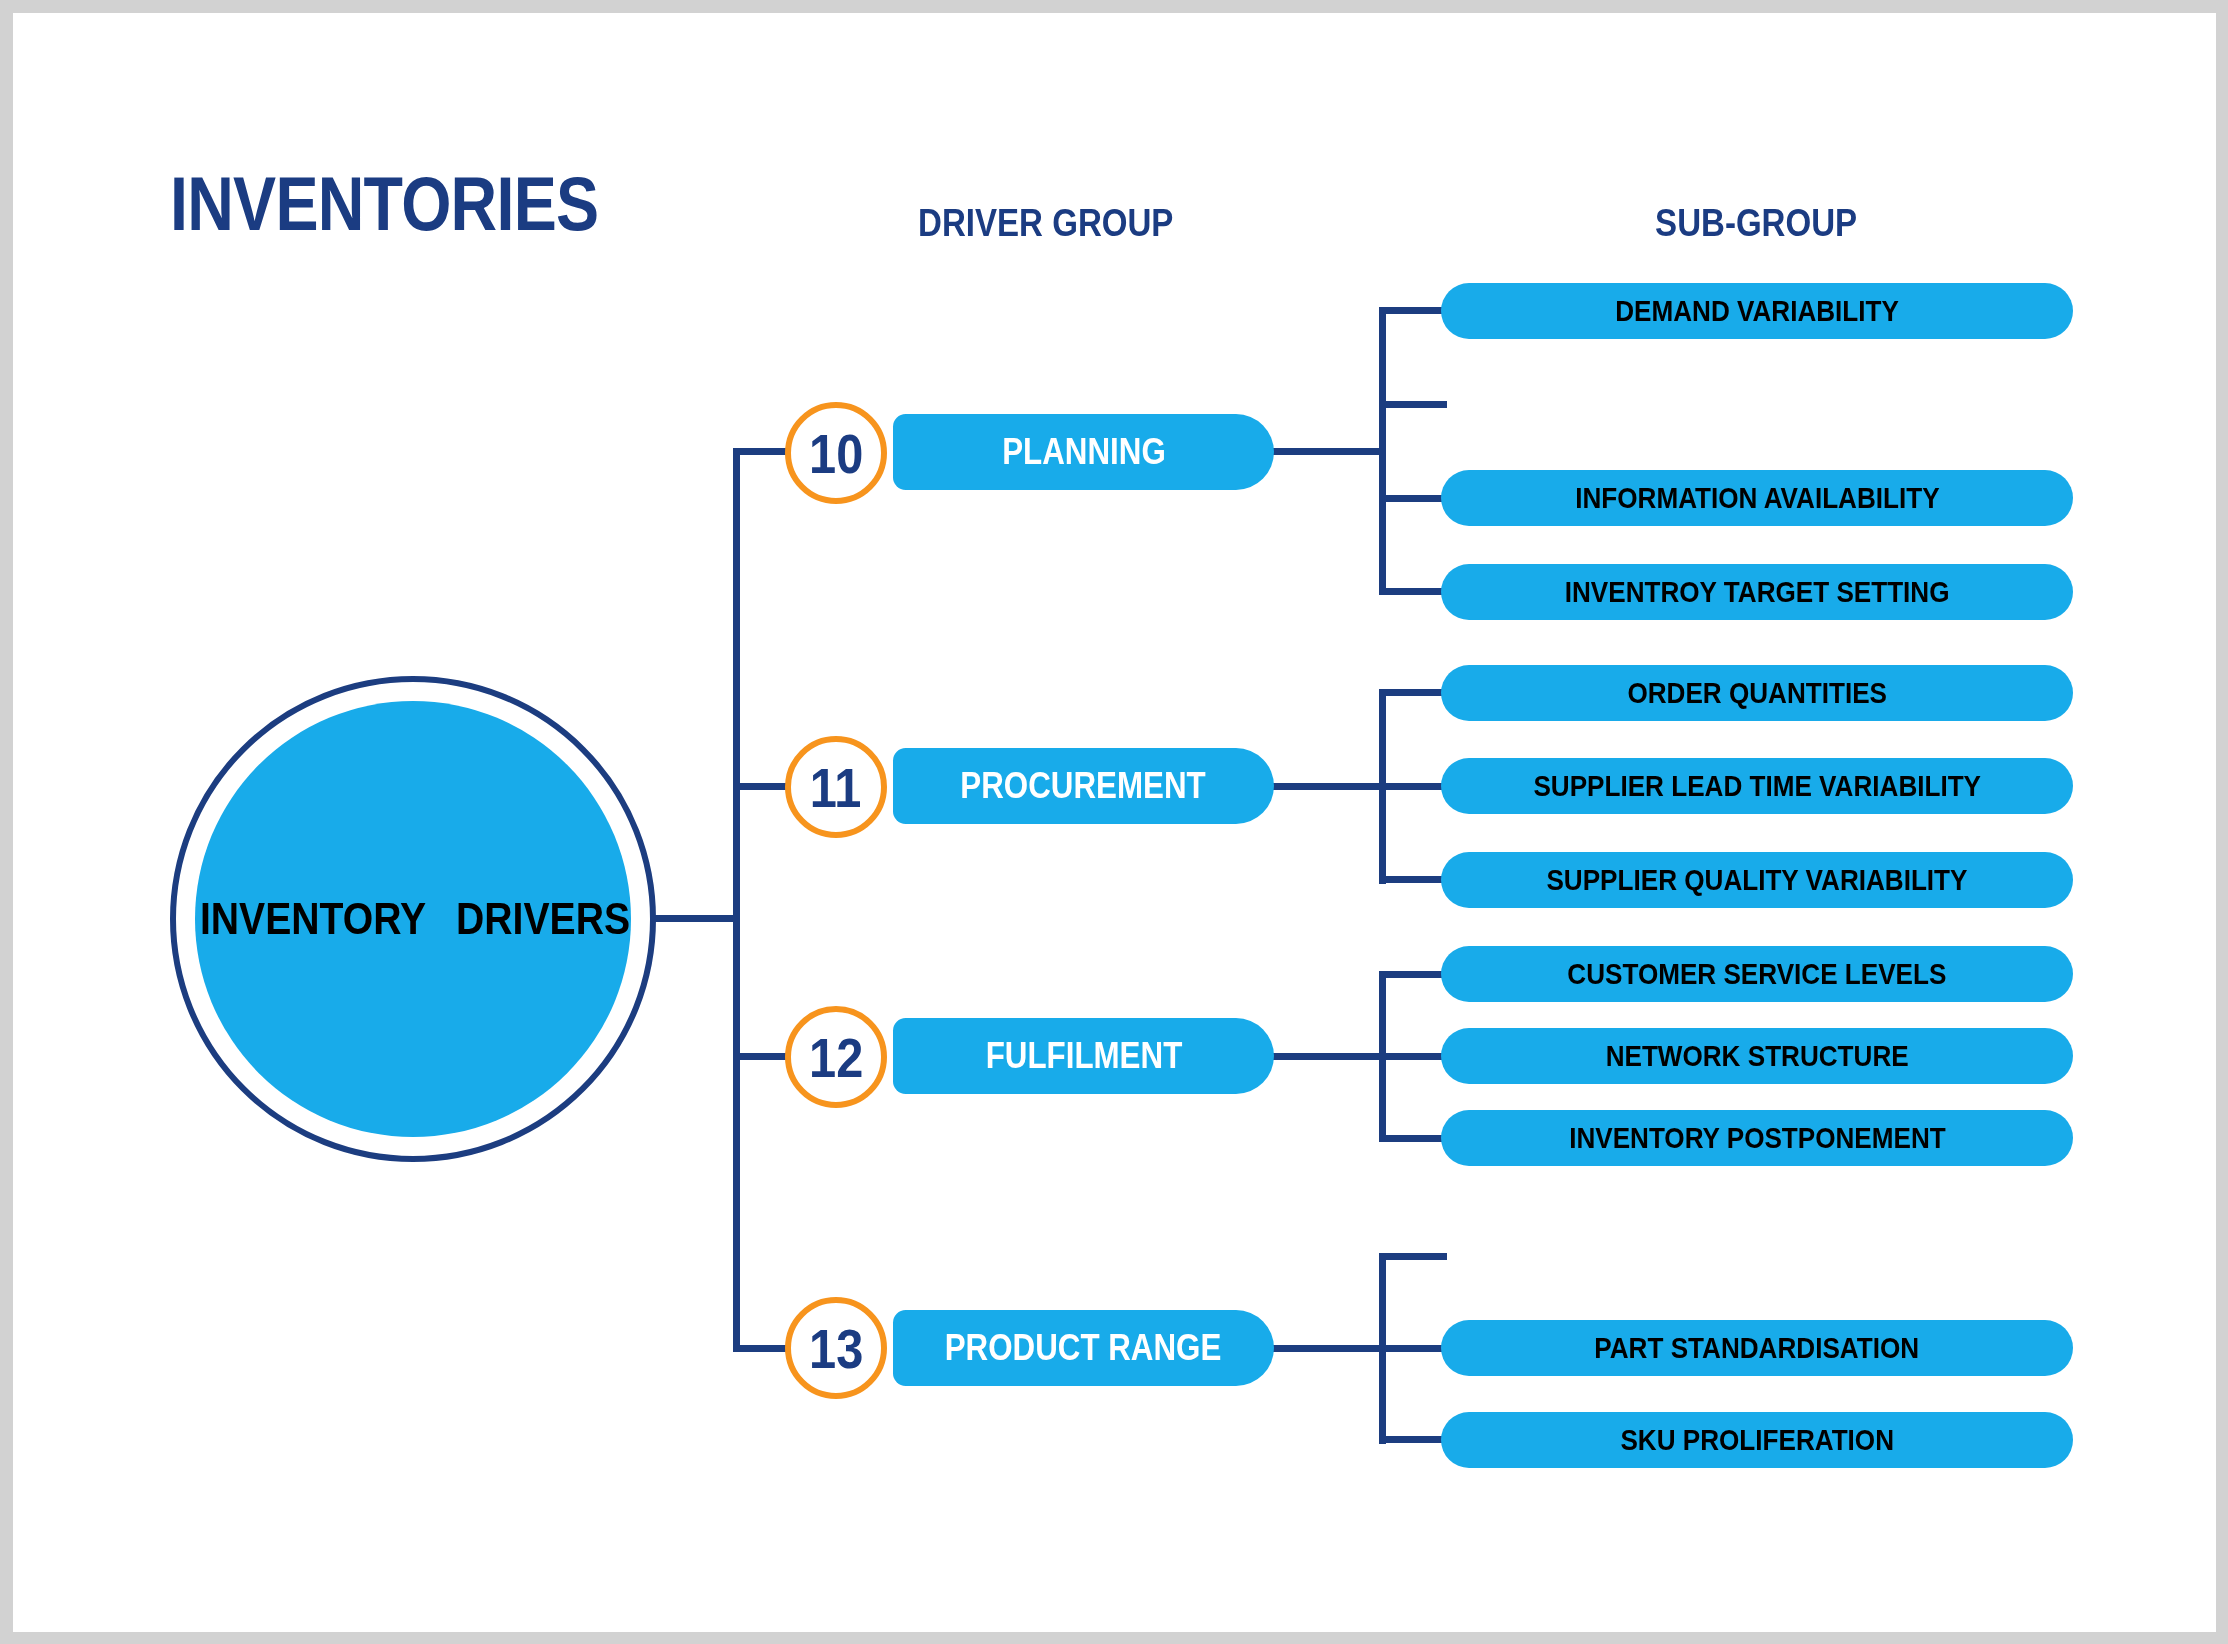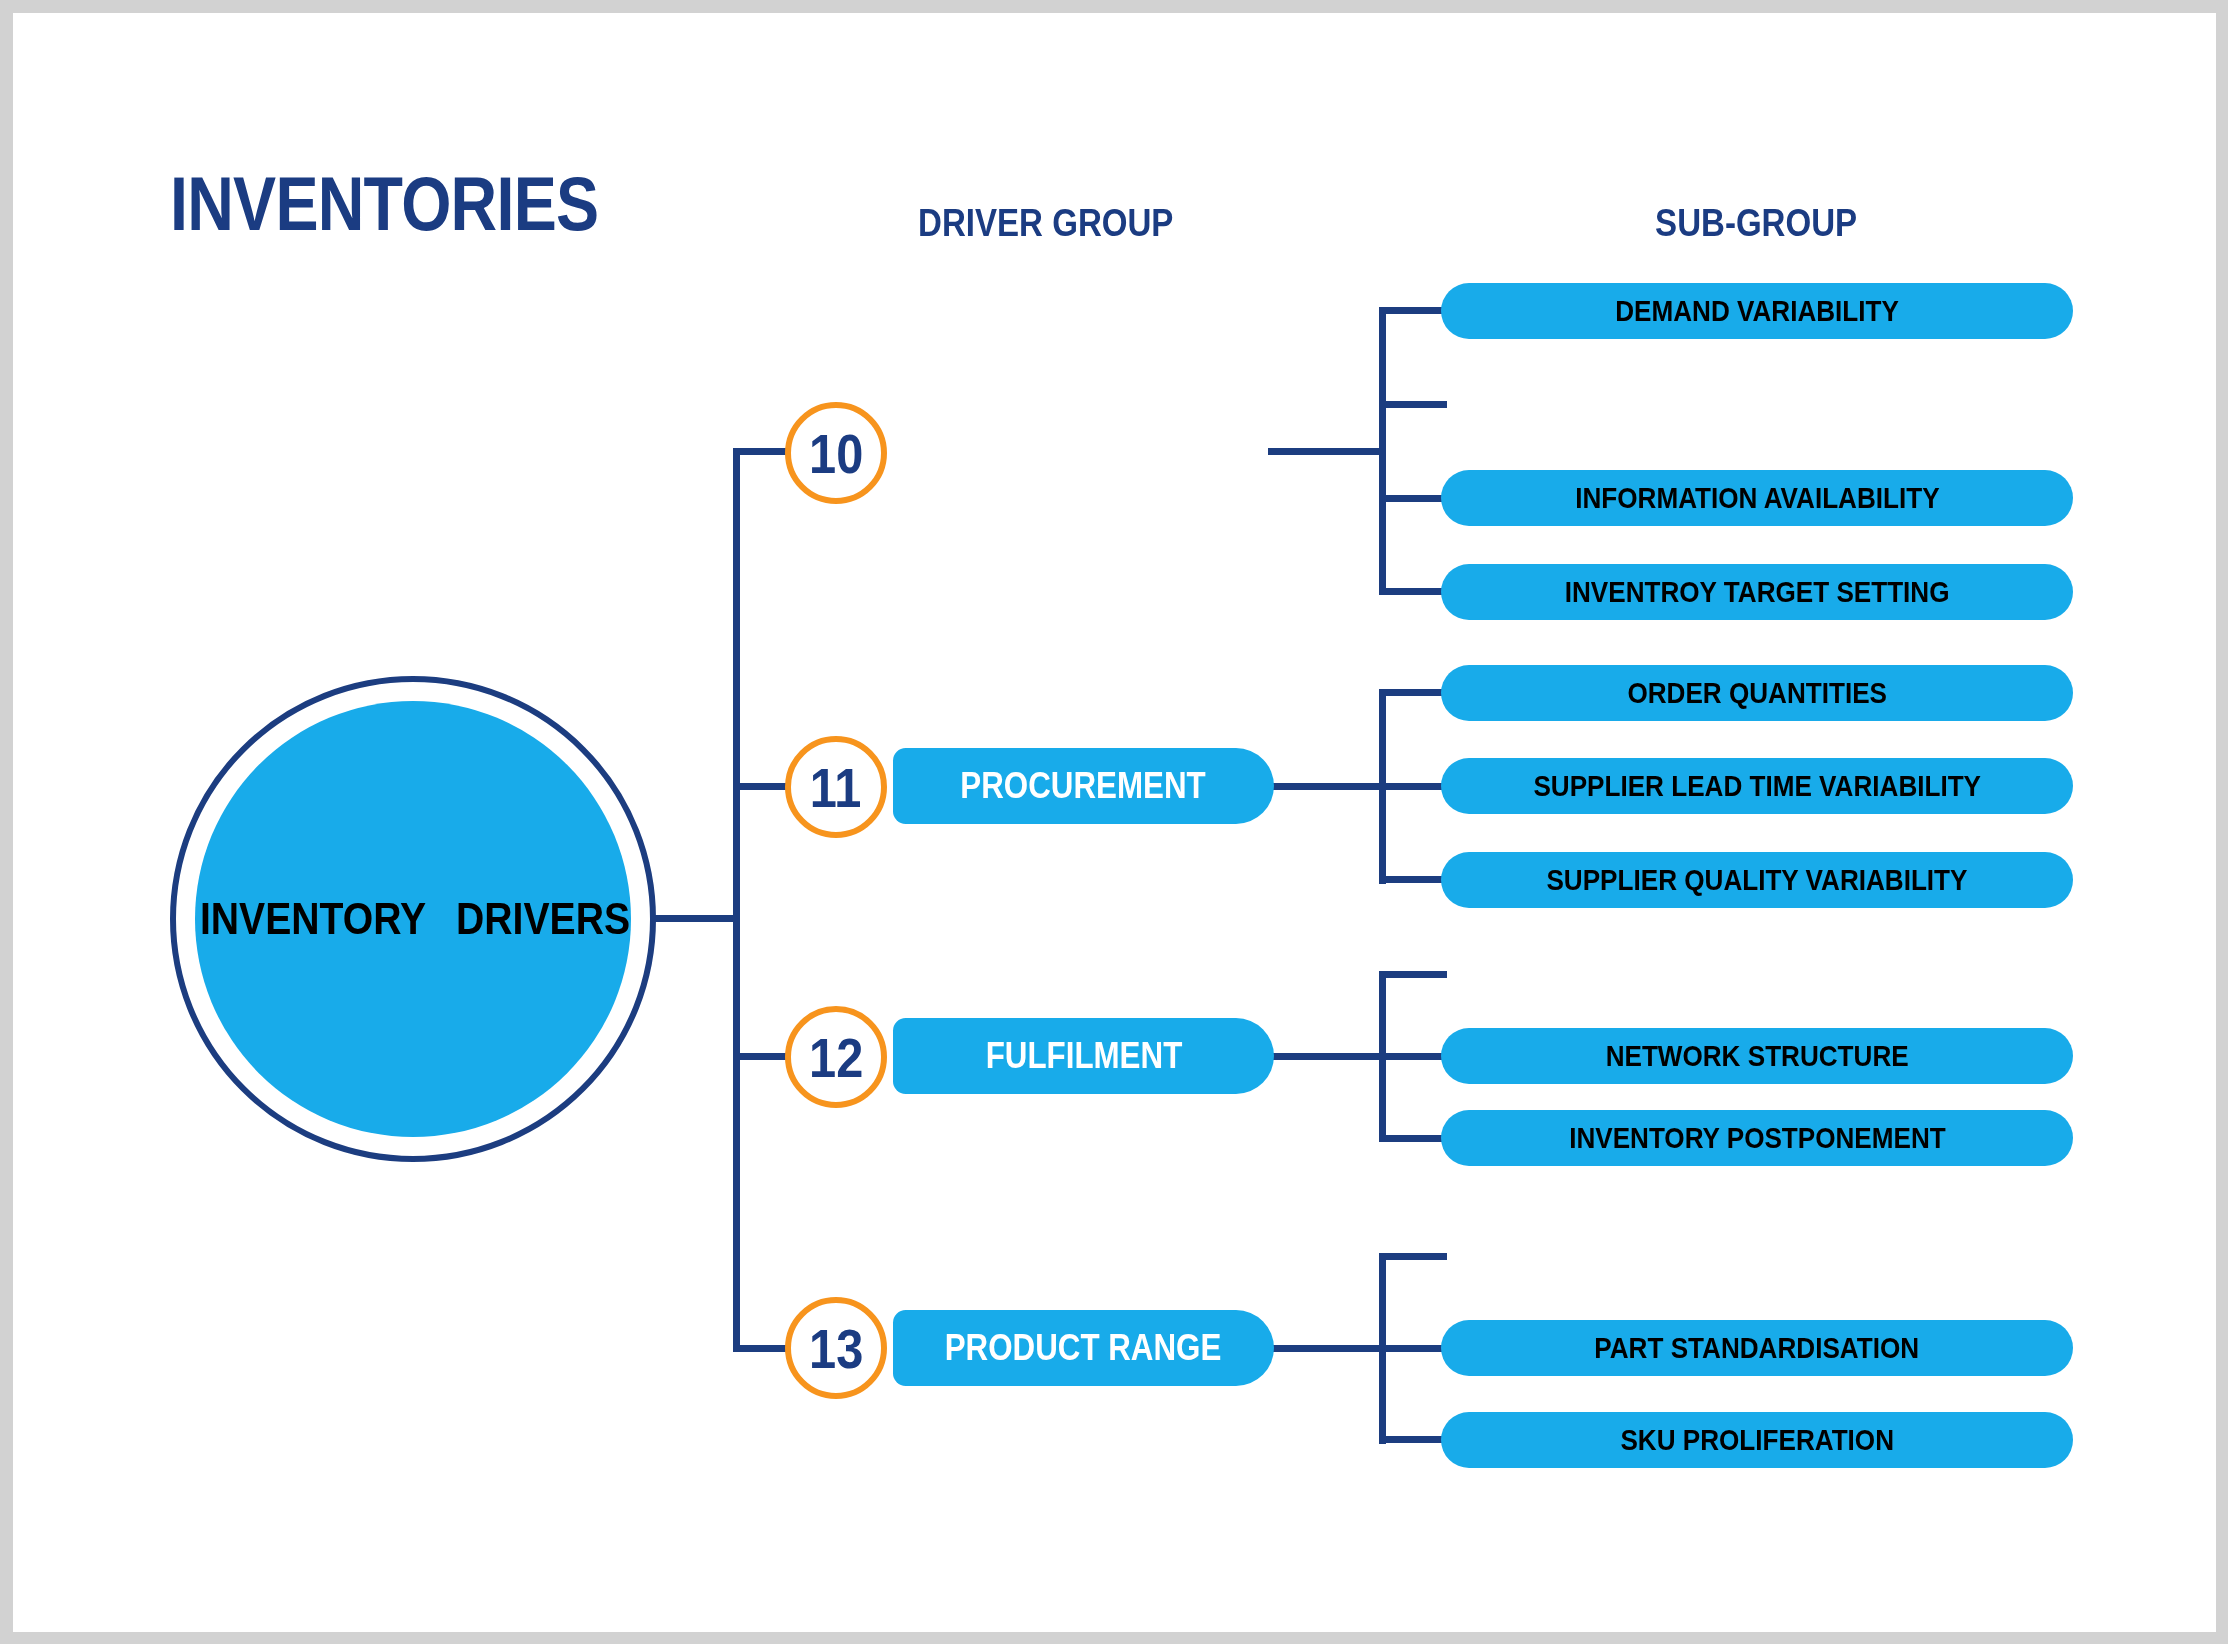--- a/index.html
+++ b/index.html
@@ -76,20 +76,23 @@
   <div class="abs line" style="left:1383px;top:1345px;width:64px;height:7.3px;"></div>
   <div class="abs line" style="left:1383px;top:1436px;width:64px;height:7.3px;"></div>
 
   <div class="abs root-outer">
     <div class="root-inner">
       <span class="cx">INVENTORY</span>
       <span class="cx">DRIVERS</span>
     </div>
   </div>
 
+  <div class="abs drv-pill" style="left:893px;top:414px;">
+      <span class="cx">PLANNING</span>
+    </div>
   <div class="abs num-circle" style="left:785px;top:402px;">
       <span class="cx">10</span>
     </div>
 
   <div class="abs drv-pill" style="left:893px;top:748px;">
       <span class="cx">PROCUREMENT</span>
     </div>
   <div class="abs num-circle" style="left:785px;top:736px;">
       <span class="cx">11</span>
     </div>
@@ -121,20 +124,23 @@
   <div class="abs sub-pill" style="left:1441px;top:665px;">
       <span class="cx">ORDER QUANTITIES</span>
     </div>
   <div class="abs sub-pill" style="left:1441px;top:758px;">
       <span class="cx">SUPPLIER LEAD TIME VARIABILITY</span>
     </div>
   <div class="abs sub-pill" style="left:1441px;top:852px;">
       <span class="cx">SUPPLIER QUALITY VARIABILITY</span>
     </div>
 
+  <div class="abs sub-pill" style="left:1441px;top:946px;">
+      <span class="cx">CUSTOMER SERVICE LEVELS</span>
+    </div>
   <div class="abs sub-pill" style="left:1441px;top:1028px;">
       <span class="cx">NETWORK STRUCTURE</span>
     </div>
   <div class="abs sub-pill" style="left:1441px;top:1110px;">
       <span class="cx">INVENTORY POSTPONEMENT</span>
     </div>
 
   <div class="abs sub-pill" style="left:1441px;top:1320px;">
       <span class="cx">PART STANDARDISATION</span>
     </div>

